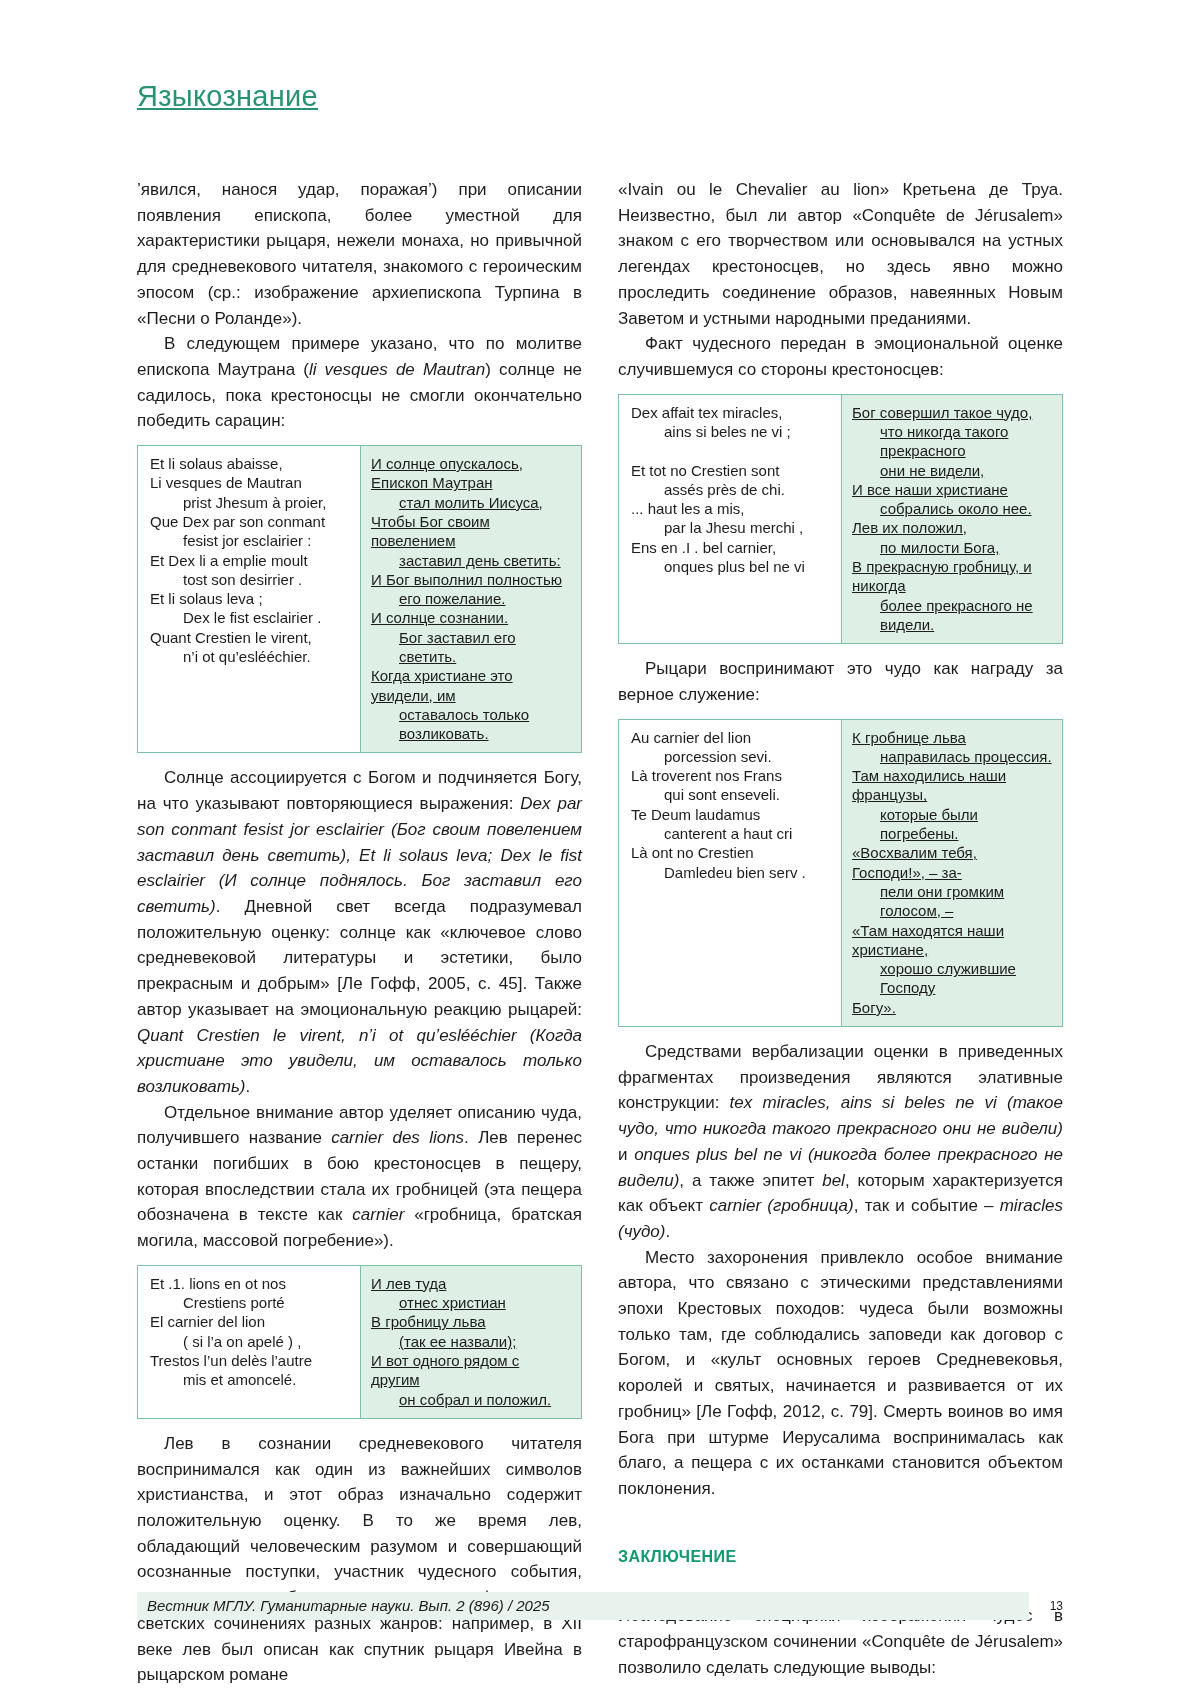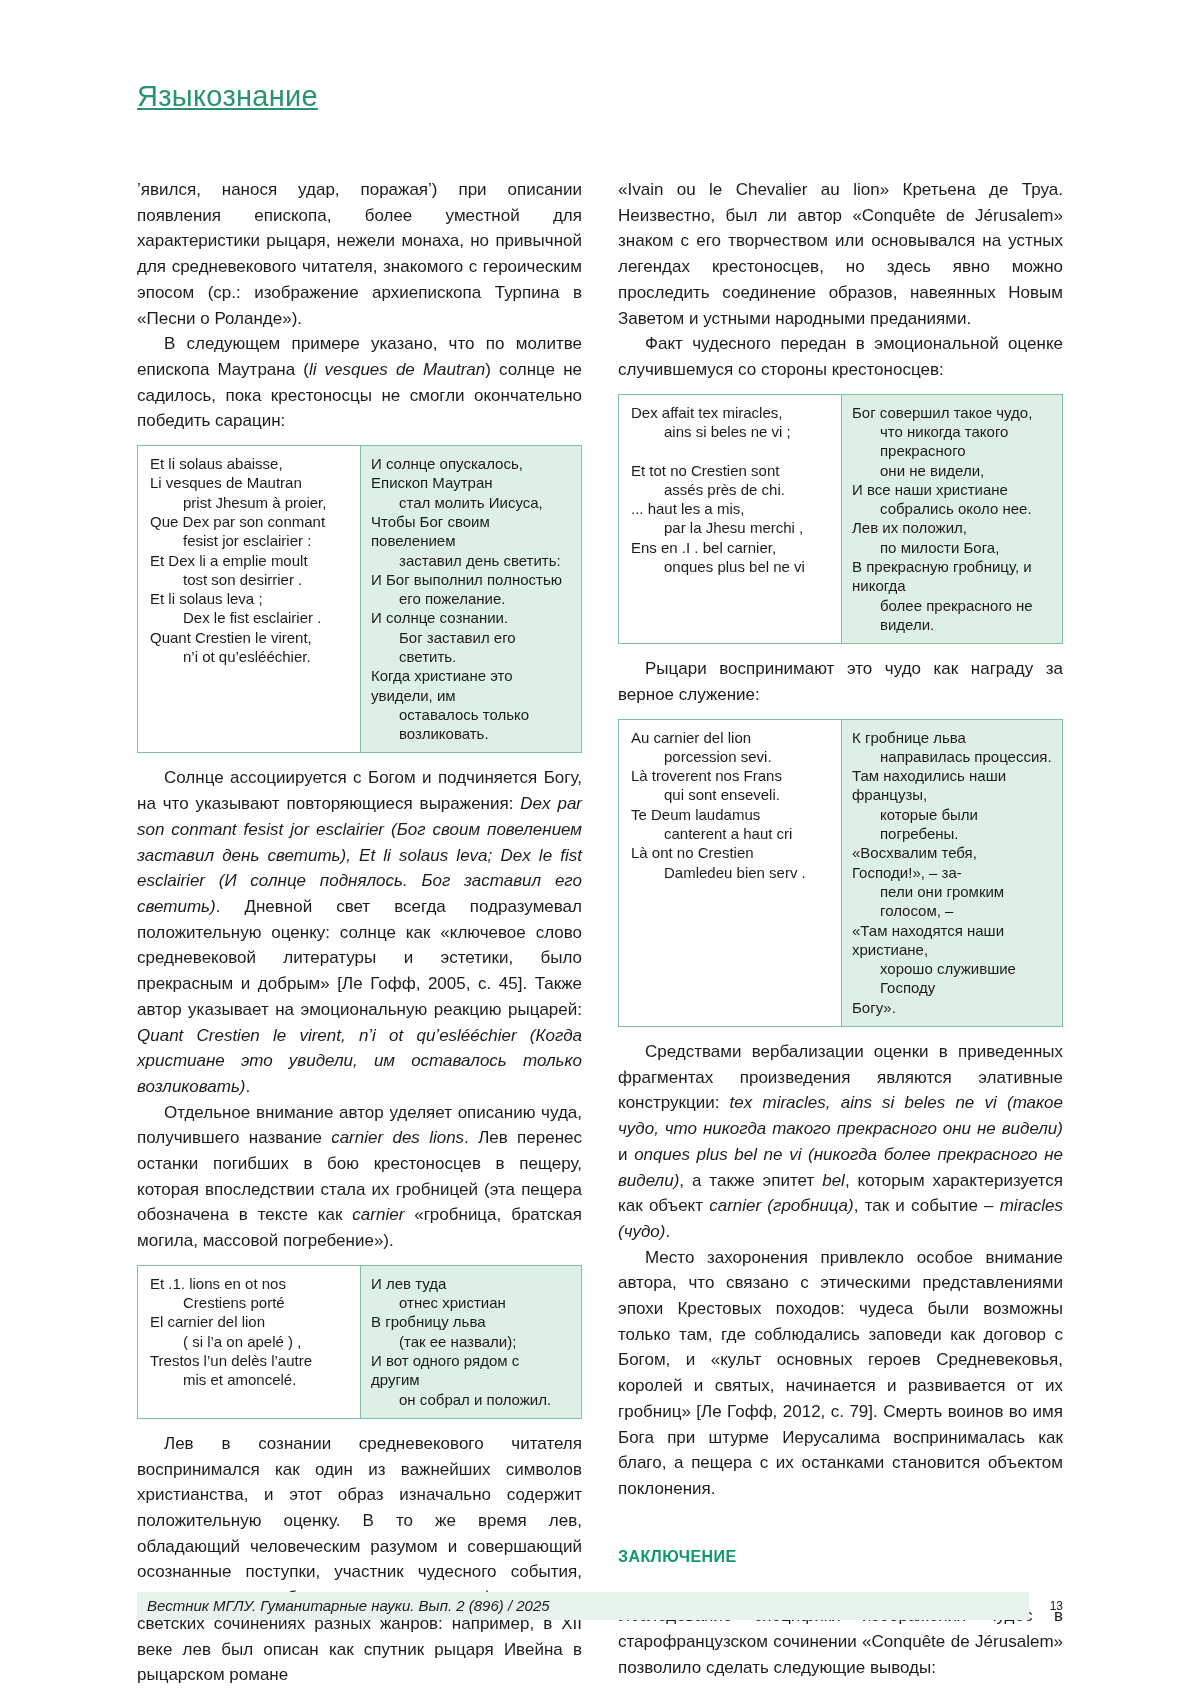--- a/index.html
+++ b/index.html
@@ -29,21 +29,21 @@
   .it{font-style:italic;}
   .vtable{
     display:flex;border:1.5px solid var(--tbl-border);
     margin:11px 0 12px 0;
   }
   .vcell{
     flex:1;padding:8px 10px 9px 12px;
     font-size:15px;line-height:19.3px;background:#ffffff;
   }
   .fr-cell{border-right:1.5px solid var(--tbl-border);}
-  .ru-cell{background:var(--tbl-bg);padding-left:10px;}
+  .ru-cell{background:var(--tbl-bg);padding-left:10px;text-decoration:underline;}
   .vline{white-space:normal;}
   .vline.ind{padding-left:33px;}
   .ru-cell .vline.ind{padding-left:28px;}
   .concl{
     color:var(--green2);font-weight:700;font-size:16px;
     letter-spacing:.4px;margin:42px 0 34px 0;
   }
   .p6-gap{margin-top:0;}
   .footer{
     position:absolute;left:137px;top:1592px;width:926px;

